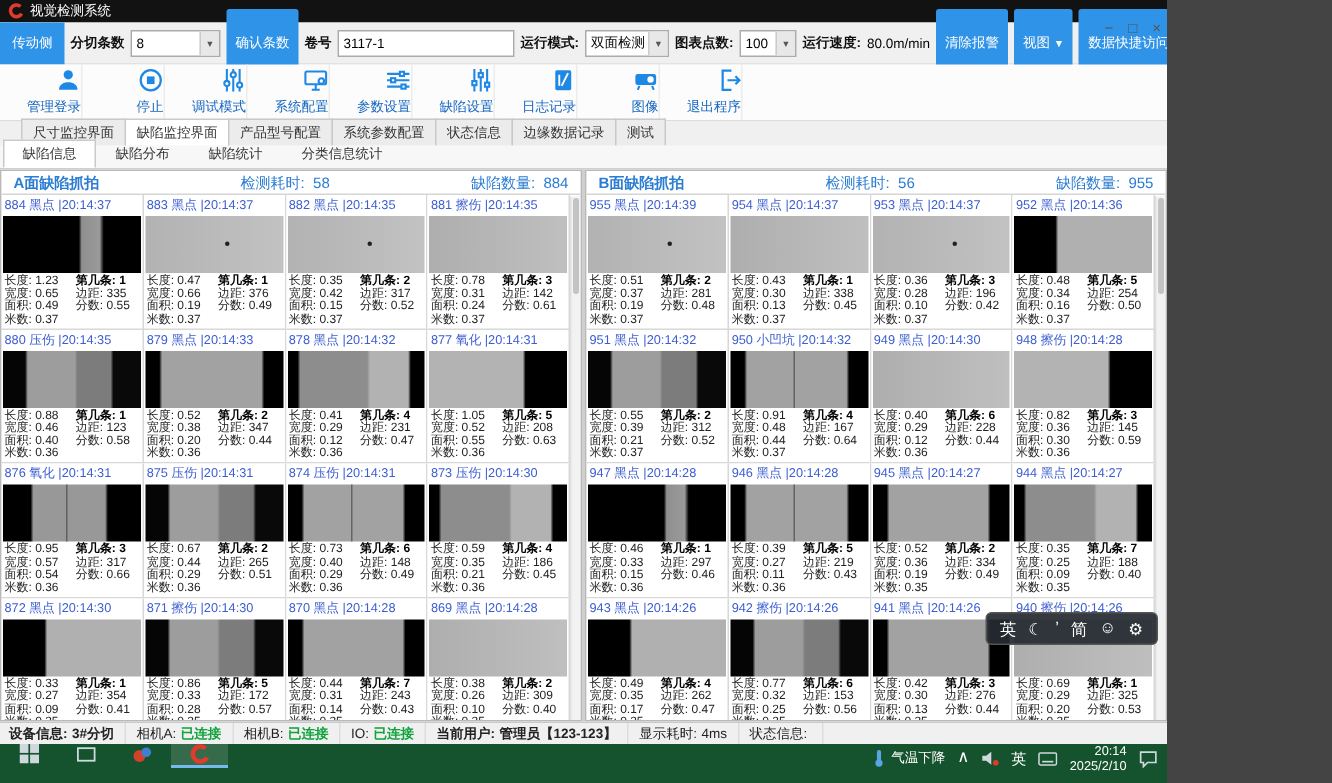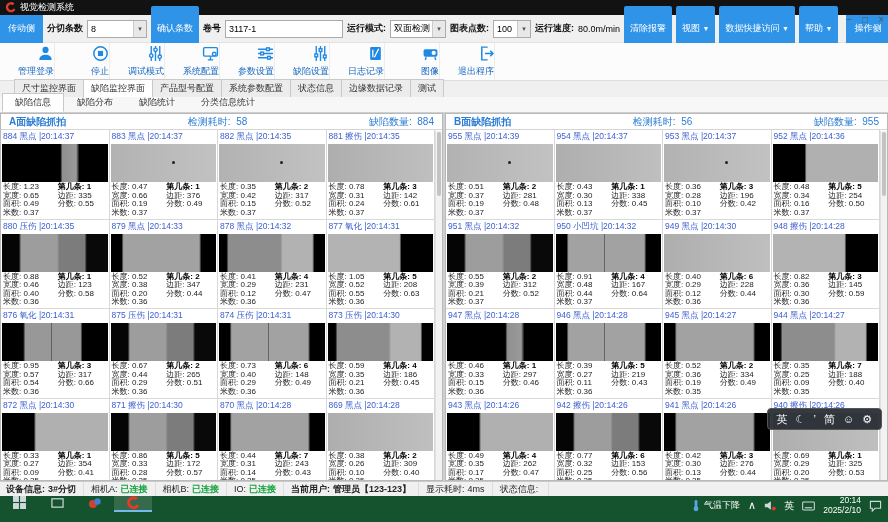--- a/index.html
+++ b/index.html
@@ -1,17 +1,17 @@
 <!DOCTYPE html>
 <html><head>
 <meta charset="utf-8">
 <style>
   *{box-sizing:border-box;margin:0;padding:0}
   body{margin:0;background:#444;font-family:"Liberation Sans",sans-serif}
-  #app{width:888px;height:522px;background:#f0f0f0;display:flex;flex-direction:column;overflow:hidden;position:relative}
+  #app{width:778px;height:522px;background:#f0f0f0;display:flex;flex-direction:column;overflow:hidden;position:relative}
 
   
   .titlebar{height:15px;background:#121212;color:#fff;display:flex;align-items:center;gap:4px;padding:0 5px;font-size:9px;flex:none}
   .logo{width:11px;height:11px;flex:none}
 
   
   .winctrl{position:absolute;top:15px;right:4px;display:flex;gap:10px;color:#555;font-size:10px;line-height:10px;z-index:9}
   .winctrl span{cursor:default}
 
   

